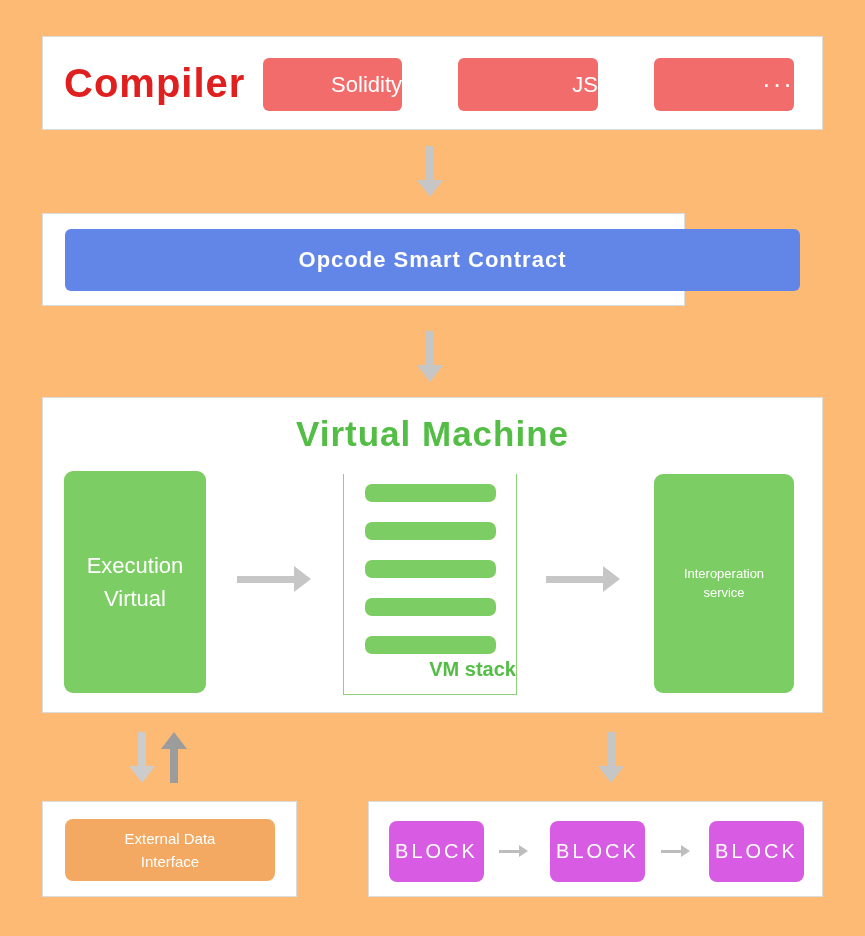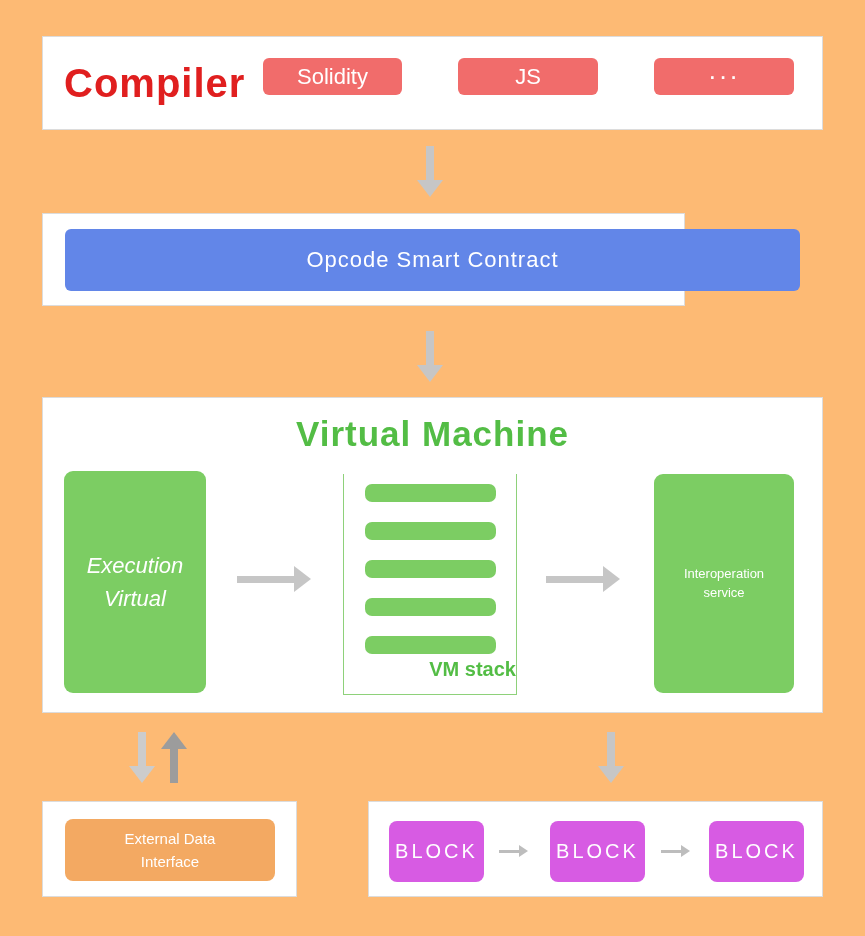--- a/index.html
+++ b/index.html
@@ -6,39 +6,39 @@
   html,body { background:#ffffff; }
   body { font-family:"Liberation Sans","DejaVu Sans",sans-serif; }
   .canvas { position:relative; width:865px; height:936px; background:#fdba74; overflow:hidden; }
 
   .panel { position:absolute; background:#ffffff; border:1px solid #dcdcdc; }
 
   
   .panel-compiler { left:42px; top:36px; width:781px; height:94px; }
   .compiler-title { position:absolute; left:21px; top:0; height:100%; display:flex; align-items:center;
                     font-size:40px; font-weight:bold; color:#e01f1f; letter-spacing:1px; }
-  .chip { position:absolute; top:21px; height:37px; display:flex; align-items:center; justify-content:center;
+  .chip { position:absolute; top:21px; height:53px; display:flex; align-items:center; justify-content:flex-end;
           background:#f16c6b; border-radius:6px; color:#ffffff; font-size:22px; }
   .chip-solidity { left:220px; width:139px; }
   .chip-js { left:415px; width:140px; }
   .chip-more { left:611px; width:140px; font-size:26px; letter-spacing:2px; }
 
   
-  .panel-opcode { left:42px; top:213px; width:643px; height:93px; }
+  .panel-opcode { left:42px; top:213px; width:643px; height:93px;font-weight:bold; }
   .opcode-button { position:absolute; left:22px; top:15px; width:735px; height:62px;
                    background:#6286e8; border-radius:6px; color:#ffffff; font-size:22px;
                    display:flex; align-items:center; justify-content:center; letter-spacing:1px; }
 
   
   .panel-vm { left:42px; top:397px; width:781px; height:316px; }
   .vm-title { position:absolute; top:16px; left:0; width:100%; text-align:center;
               font-size:35px; font-weight:bold; color:#53bd45; letter-spacing:1px; }
   .green-box { position:absolute; background:#7ccd63; border-radius:9px; color:#ffffff;
                display:flex; flex-direction:column; align-items:center; justify-content:center; text-align:center; }
-  .exec-box { left:21px; top:73px; width:142px; height:222px; font-size:22px; line-height:1.5;font-style:italic; }
+  .exec-box { left:21px; top:73px; width:142px; height:222px; font-size:22px; line-height:1.5; }
   .interop-box { left:611px; top:76px; width:140px; height:219px; font-size:13px; line-height:1.45; }
 
   .vm-stack { position:absolute; left:300px; top:76px; width:174px; height:221px;
               border-left:1px solid #8ed17a; border-right:1px solid #8ed17a; border-bottom:1px solid #8ed17a; }
   .stack-bars { position:absolute; left:21px; top:10px; width:131px; }
   .stack-bar { width:131px; height:18px; background:#7ccd63; border-radius:7px; margin-bottom:20px; }
   .vm-stack-label { position:absolute; bottom:13px; left:0; width:100%; text-align:right;
                     font-size:20px; font-weight:bold; color:#53bd45; }
 
   

